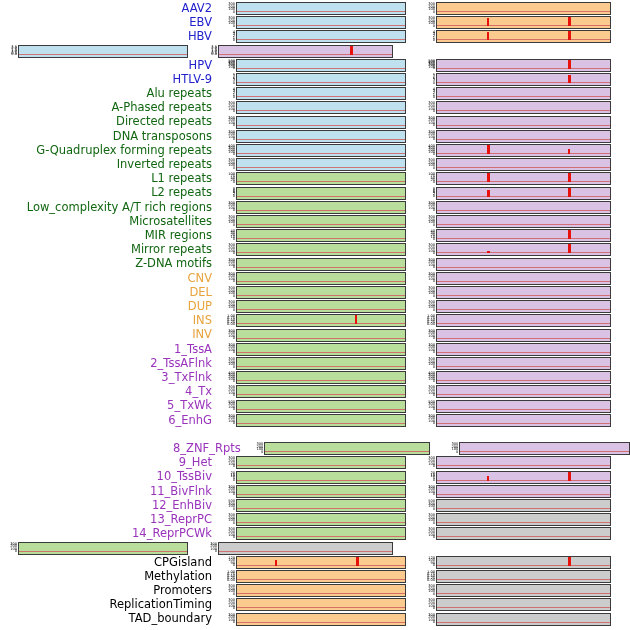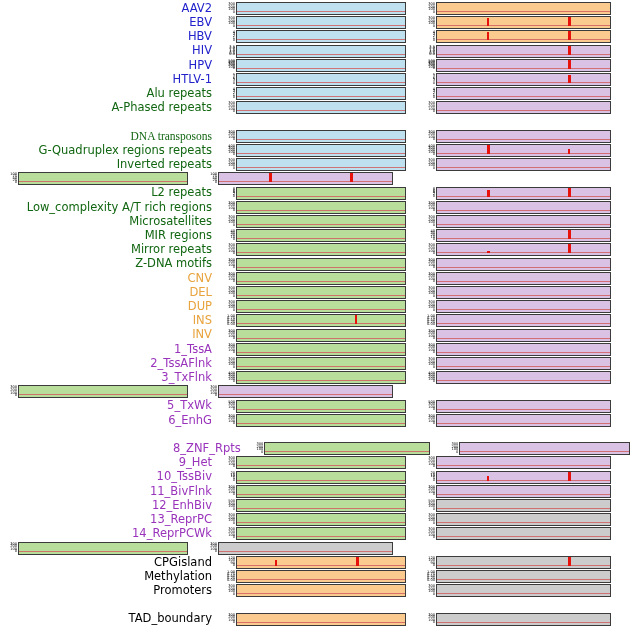--- a/index.html
+++ b/index.html
@@ -157,21 +157,20 @@
         <div class="tick" style="top: 6.13333px;">100</div>
         <div class="tick" style="top: 8.7px;">0</div>
       </div>
       <div class="panel right" style="background: rgb(251, 202, 142);">
         <div class="baseline"></div>
         <div class="peak" style="left: 29%; width: 2px; height: 7.92px;"></div>
         <div class="peak" style="left: 75.5%; width: 3px; height: 10.45px;"></div>
       </div>
     </div>
     <div class="track-row" style="top: 44.6px; height: 13px;">
-      <div class="label-cell" style="color: rgb(34, 34, 204);">HIV</div>
       <div class="axis-cell">
         <div class="tick" style="top: 1px;">2.5</div>
         <div class="tick" style="top: 2.54px;">2.0</div>
         <div class="tick" style="top: 4.08px;">1.5</div>
         <div class="tick" style="top: 5.62px;">1.0</div>
         <div class="tick" style="top: 7.16px;">0.5</div>
         <div class="tick" style="top: 8.7px;">0.0</div>
       </div>
       <div class="panel left" style="background: rgb(191, 224, 239);">
         <div class="baseline"></div>
@@ -211,21 +210,21 @@
         <div class="tick" style="top: 5.62px;">200</div>
         <div class="tick" style="top: 7.16px;">100</div>
         <div class="tick" style="top: 8.7px;">0</div>
       </div>
       <div class="panel right" style="background: rgb(217, 194, 227);">
         <div class="baseline"></div>
         <div class="peak" style="left: 75.5%; width: 3px; height: 10.45px;"></div>
       </div>
     </div>
     <div class="track-row" style="top: 73px; height: 13px;">
-      <div class="label-cell" style="color: rgb(34, 34, 204);">HTLV-1</div>
+      <div class="label-cell" style="color: rgb(34, 34, 204);">HTLV-9</div>
       <div class="axis-cell">
         <div class="tick" style="top: 1px;">9</div>
         <div class="tick" style="top: 3.56667px;">6</div>
         <div class="tick" style="top: 6.13333px;">3</div>
         <div class="tick" style="top: 8.7px;">0</div>
       </div>
       <div class="panel left" style="background: rgb(191, 224, 239);">
         <div class="baseline"></div>
       </div>
       <div class="gap"></div>
@@ -279,22 +278,44 @@
       <div class="axis-cell">
         <div class="tick" style="top: 1px;">300</div>
         <div class="tick" style="top: 3.56667px;">200</div>
         <div class="tick" style="top: 6.13333px;">100</div>
         <div class="tick" style="top: 8.7px;">0</div>
       </div>
       <div class="panel right" style="background: rgb(217, 194, 227);">
         <div class="baseline"></div>
       </div>
     </div>
+    <div class="track-row" style="top: 115.6px; height: 13px;">
+      <div class="label-cell" style="color: rgb(17, 102, 17);">Directed repeats</div>
+      <div class="axis-cell">
+        <div class="tick" style="top: 1px;">300</div>
+        <div class="tick" style="top: 3.56667px;">200</div>
+        <div class="tick" style="top: 6.13333px;">100</div>
+        <div class="tick" style="top: 8.7px;">0</div>
+      </div>
+      <div class="panel left" style="background: rgb(191, 224, 239);">
+        <div class="baseline"></div>
+      </div>
+      <div class="gap"></div>
+      <div class="axis-cell">
+        <div class="tick" style="top: 1px;">300</div>
+        <div class="tick" style="top: 3.56667px;">200</div>
+        <div class="tick" style="top: 6.13333px;">100</div>
+        <div class="tick" style="top: 8.7px;">0</div>
+      </div>
+      <div class="panel right" style="background: rgb(217, 194, 227);">
+        <div class="baseline"></div>
+      </div>
+    </div>
     <div class="track-row" style="top: 129.8px; height: 13px;">
-      <div class="label-cell" style="color: rgb(17, 102, 17); font-family: Liberation Serif, serif;">DNA transposons</div>
+      <div class="label-cell" style="color: rgb(17, 102, 17);">DNA transposons</div>
       <div class="axis-cell">
         <div class="tick" style="top: 1px;">300</div>
         <div class="tick" style="top: 3.56667px;">200</div>
         <div class="tick" style="top: 6.13333px;">100</div>
         <div class="tick" style="top: 8.7px;">0</div>
       </div>
       <div class="panel left" style="background: rgb(191, 224, 239);">
         <div class="baseline"></div>
       </div>
       <div class="gap"></div>
@@ -302,21 +323,21 @@
         <div class="tick" style="top: 1px;">300</div>
         <div class="tick" style="top: 3.56667px;">200</div>
         <div class="tick" style="top: 6.13333px;">100</div>
         <div class="tick" style="top: 8.7px;">0</div>
       </div>
       <div class="panel right" style="background: rgb(217, 194, 227);">
         <div class="baseline"></div>
       </div>
     </div>
     <div class="track-row" style="top: 144px; height: 13px;">
-      <div class="label-cell" style="color: rgb(17, 102, 17);">G-Quadruplex regions repeats</div>
+      <div class="label-cell" style="color: rgb(17, 102, 17);">G-Quadruplex forming repeats</div>
       <div class="axis-cell">
         <div class="tick" style="top: 1px;">400</div>
         <div class="tick" style="top: 2.925px;">300</div>
         <div class="tick" style="top: 4.85px;">200</div>
         <div class="tick" style="top: 6.775px;">100</div>
         <div class="tick" style="top: 8.7px;">0</div>
       </div>
       <div class="panel left" style="background: rgb(191, 224, 239);">
         <div class="baseline"></div>
       </div>
@@ -350,20 +371,21 @@
         <div class="tick" style="top: 1px;">300</div>
         <div class="tick" style="top: 3.56667px;">200</div>
         <div class="tick" style="top: 6.13333px;">100</div>
         <div class="tick" style="top: 8.7px;">0</div>
       </div>
       <div class="panel right" style="background: rgb(217, 194, 227);">
         <div class="baseline"></div>
       </div>
     </div>
     <div class="track-row" style="top: 172.4px; height: 13px;">
+      <div class="label-cell" style="color: rgb(17, 102, 17);">L1 repeats</div>
       <div class="axis-cell">
         <div class="tick" style="top: 1px;">100</div>
         <div class="tick" style="top: 2.925px;">75</div>
         <div class="tick" style="top: 4.85px;">50</div>
         <div class="tick" style="top: 6.775px;">25</div>
         <div class="tick" style="top: 8.7px;">0</div>
       </div>
       <div class="panel left" style="background: rgb(185, 221, 154);">
         <div class="baseline"></div>
       </div>
@@ -697,20 +719,21 @@
         <div class="tick" style="top: 2.925px;">300</div>
         <div class="tick" style="top: 4.85px;">200</div>
         <div class="tick" style="top: 6.775px;">100</div>
         <div class="tick" style="top: 8.7px;">0</div>
       </div>
       <div class="panel right" style="background: rgb(217, 194, 227);">
         <div class="baseline"></div>
       </div>
     </div>
     <div class="track-row" style="top: 385.4px; height: 13px;">
+      <div class="label-cell" style="color: rgb(153, 51, 187);">4_Tx</div>
       <div class="axis-cell">
         <div class="tick" style="top: 1px;">300</div>
         <div class="tick" style="top: 3.56667px;">200</div>
         <div class="tick" style="top: 6.13333px;">100</div>
         <div class="tick" style="top: 8.7px;">0</div>
       </div>
       <div class="panel left" style="background: rgb(185, 221, 154);">
         <div class="baseline"></div>
       </div>
       <div class="gap"></div>
@@ -1006,20 +1029,42 @@
       <div class="panel left" style="background: rgb(251, 202, 142);">
         <div class="baseline"></div>
       </div>
       <div class="gap"></div>
       <div class="axis-cell">
         <div class="tick" style="top: 1px;">1.00</div>
         <div class="tick" style="top: 2.925px;">0.75</div>
         <div class="tick" style="top: 4.85px;">0.50</div>
         <div class="tick" style="top: 6.775px;">0.25</div>
         <div class="tick" style="top: 8.7px;">0.00</div>
+      </div>
+      <div class="panel right" style="background: rgb(204, 204, 204);">
+        <div class="baseline"></div>
+      </div>
+    </div>
+    <div class="track-row" style="top: 598.4px; height: 13px;">
+      <div class="label-cell" style="color: rgb(0, 0, 0);">ReplicationTiming</div>
+      <div class="axis-cell">
+        <div class="tick" style="top: 1px;">300</div>
+        <div class="tick" style="top: 3.56667px;">200</div>
+        <div class="tick" style="top: 6.13333px;">100</div>
+        <div class="tick" style="top: 8.7px;">0</div>
+      </div>
+      <div class="panel left" style="background: rgb(251, 202, 142);">
+        <div class="baseline"></div>
+      </div>
+      <div class="gap"></div>
+      <div class="axis-cell">
+        <div class="tick" style="top: 1px;">300</div>
+        <div class="tick" style="top: 3.56667px;">200</div>
+        <div class="tick" style="top: 6.13333px;">100</div>
+        <div class="tick" style="top: 8.7px;">0</div>
       </div>
       <div class="panel right" style="background: rgb(204, 204, 204);">
         <div class="baseline"></div>
       </div>
     </div>
     <div class="track-row" style="top: 612.6px; height: 13px;">
       <div class="label-cell" style="color: rgb(0, 0, 0);">TAD_boundary</div>
       <div class="axis-cell">
         <div class="tick" style="top: 1px;">300</div>
         <div class="tick" style="top: 3.56667px;">200</div>

